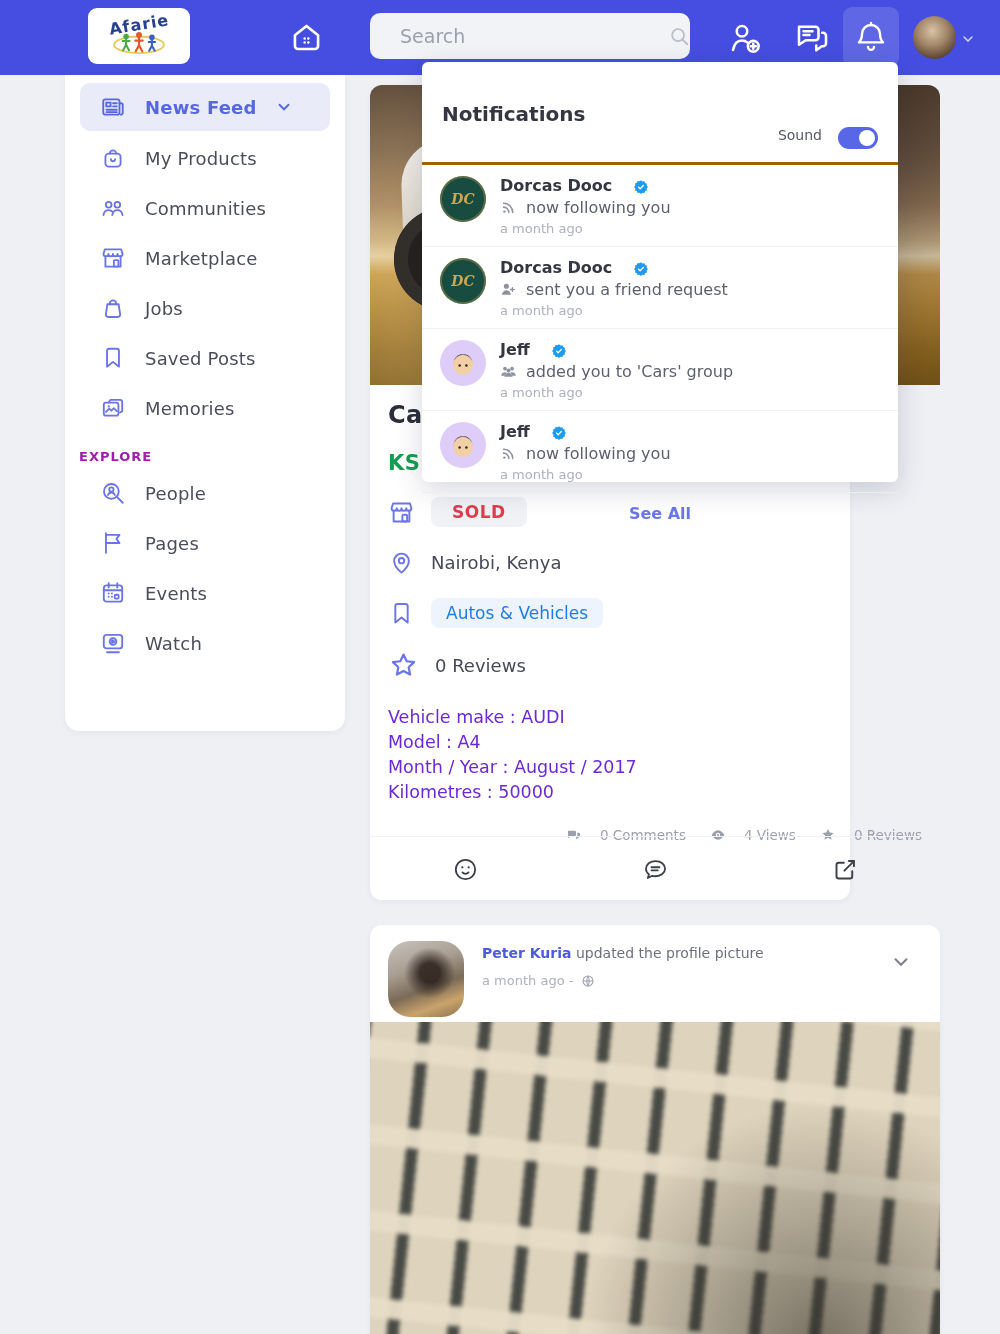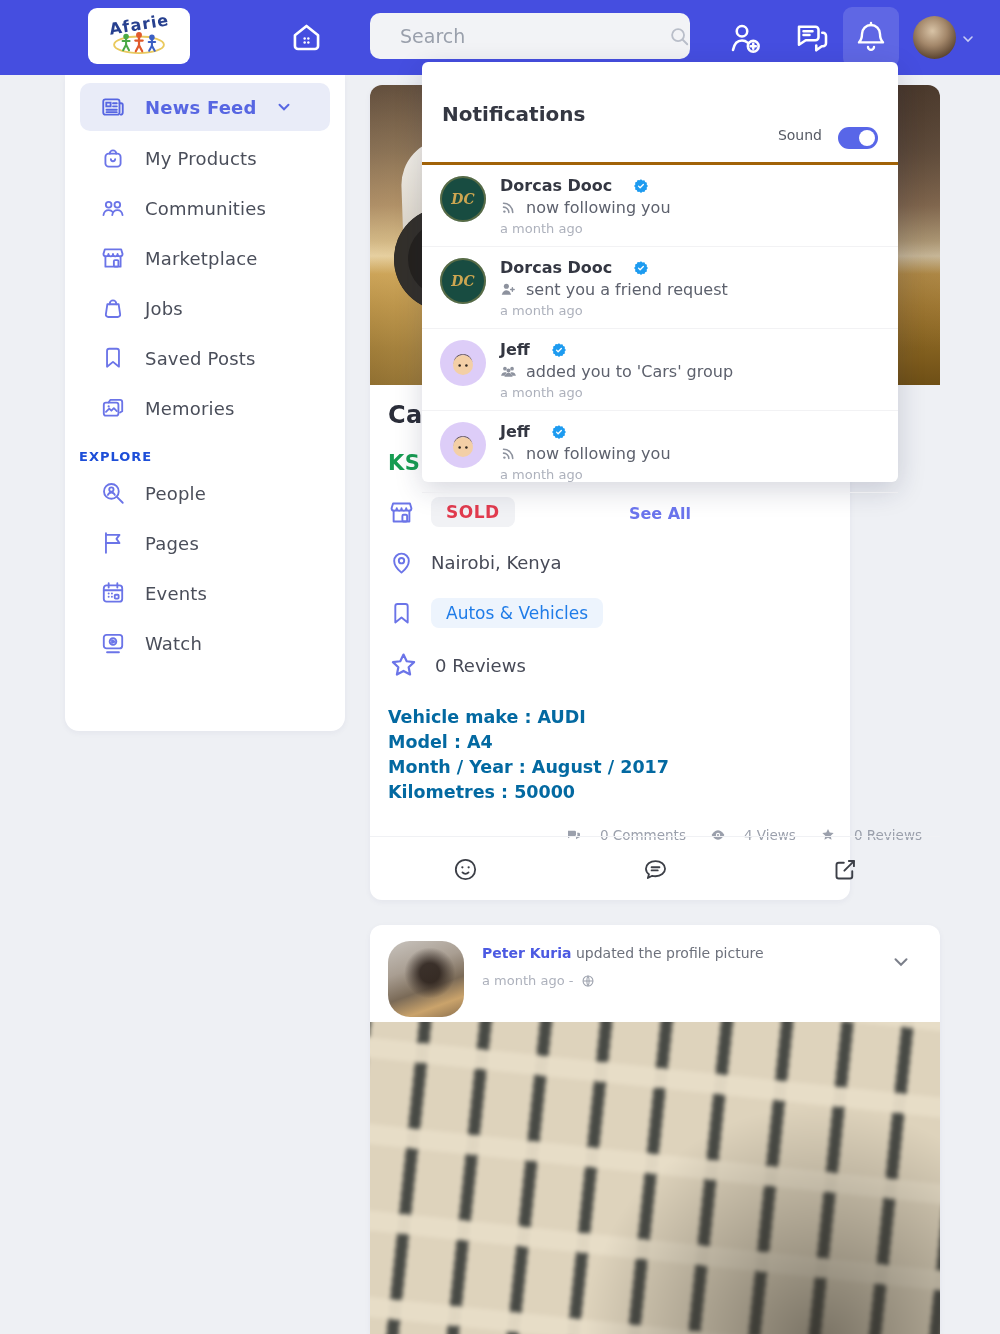--- a/index.html
+++ b/index.html
@@ -33,47 +33,47 @@
   .sidebar{position:absolute;left:65px;top:75px;width:280px;height:656px;background:#fff;
            border-radius:0 0 14px 14px;box-shadow:0 2px 6px rgba(30,40,90,.05);}
   .side-item{display:flex;align-items:center;height:50px;padding-left:35px;cursor:pointer;}
   .side-item .ic{width:26px;height:26px;color:#6b74e8;margin-right:19px;}
   .slabel{font-size:18px;color:#4a4e5a;font-weight:500;letter-spacing:.2px;}
   .side-active{margin:8px 15px 2px;height:48px;background:#e9ecf8;border-radius:10px;
                display:flex;align-items:center;padding-left:20px;position:relative;}
   .side-active .ic{width:26px;height:26px;color:#5766e2;margin-right:19px;}
   .side-active .slabel{color:#5766e2;font-weight:600;}
   .side-active .chev{position:absolute;right:18px;width:18px;height:18px;color:#5766e2;}
-  .explore-label{margin:16px 0 4px 14px;font-size:13px;color:#1d4ed8;letter-spacing:1px;font-weight:600;}
+  .explore-label{margin:16px 0 4px 14px;font-size:13px;color:#a21caf;letter-spacing:1px;font-weight:600;}
 
   
   .product-card{position:absolute;left:370px;top:85px;width:480px;height:815px;background:#fff;
                 border-radius:12px;box-shadow:0 2px 6px rgba(30,40,90,.05);}
   .car-photo{position:absolute;left:0;top:0;width:570px;height:300px;border-radius:12px 12px 0 0;overflow:hidden;
     background:
       radial-gradient(circle at 85% 10%, rgba(45,30,20,.55), transparent 45%),
       radial-gradient(circle at 20% 80%, rgba(222,186,112,.55), transparent 55%),
       linear-gradient(180deg,#5d4a3b 0%,#7a6450 22%,#a08264 40%,#cdb68d 52%,#ead9b5 57%,#c49a4e 63%,#a87f35 74%,#83601f 88%,#6e4f16 100%);}
   .car-body{position:absolute;left:32px;top:48px;width:430px;height:130px;border-radius:46px 60px 30px 34px;
             background:linear-gradient(180deg,#f4f1ea 0%,#dcd6ca 70%,#b9b2a4 100%);transform:rotate(-2deg);}
   .car-wheel{position:absolute;left:24px;top:122px;width:104px;height:104px;border-radius:50%;
              background:#24211d;box-shadow:inset 0 0 0 14px #33302b;}
   .car-wheel::after{content:'';position:absolute;inset:30px;border-radius:50%;background:#8a8578;
              box-shadow:inset 0 0 0 6px #55514a;}
   .card-body{position:absolute;left:0;top:300px;width:570px;box-sizing:border-box;padding:16px 18px 0;}
   .prod-title{font-size:24px;font-weight:bold;color:#2b2e3a;letter-spacing:.5px;}
   .prod-price{margin-top:22px;font-size:21px;font-weight:bold;color:#179d52;letter-spacing:.5px;}
   .prod-row{display:flex;align-items:center;gap:16px;margin-top:22px;}
   .prod-row .ic{width:27px;height:27px;color:#6b74e8;}
-  .chip-sold{background:#f1f2f5;border-radius:8px;padding:5px 15px;font-size:17px;font-weight:bold;
+  .chip-sold{background:#f1f2f5;border-radius:8px;padding:5px 21px;font-size:17px;font-weight:bold;
              color:#e23b4e;letter-spacing:.5px;}
   .chip-cat{background:#edf4fd;border-radius:8px;padding:5px 15px;font-size:17px;font-weight:normal;color:#1f7ce8;}
   .row-text{font-size:18px;color:#474a57;}
   .reviews-row .ic{width:31px;height:31px;}
-  .prod-details{margin-top:24px;font-size:17.5px;color:#0369a1;line-height:25px;font-weight:bold;}
+  .prod-details{margin-top:24px;font-size:17.5px;color:#6d28d9;line-height:25px;}
   .stats-row{display:flex;justify-content:flex-end;align-items:center;gap:24px;margin-top:22px;
              color:#9ba0ac;font-size:13.5px;}
   .stat{display:flex;align-items:center;gap:18px;}
   .stat .ic{width:16px;height:16px;color:#9ba0ac;}
   .actions-row{position:absolute;left:0;top:751px;width:570px;height:64px;border-top:1px solid #f0f1f4;
                display:flex;align-items:center;justify-content:space-around;}
   .actions-row .ic{width:27px;height:27px;color:#3c3f47;cursor:pointer;}
 
   
   .notif{position:absolute;left:422px;top:62px;width:476px;height:420px;background:#fff;border-radius:6px;
@@ -85,21 +85,21 @@
   .sound-label{font-size:14px;color:#565a64;}
   .toggle{width:40px;height:22px;border-radius:11px;background:#5866e8;position:relative;cursor:pointer;}
   .toggle::after{content:'';position:absolute;right:3px;top:3px;width:16px;height:16px;border-radius:50%;background:#fff;}
   .notif-item{display:flex;align-items:flex-start;padding:11px 18px 10px;border-bottom:1px solid #f2f2f4;height:60px;}
   .n-avatar{width:46px;height:46px;border-radius:50%;flex:0 0 auto;display:flex;align-items:center;justify-content:center;}
   .n-avatar.dorcas{background:#184c41;box-shadow:inset 0 0 0 2px rgba(205,166,81,.35);
       color:#cda651;font-family:"DejaVu Serif","Liberation Serif",serif;font-style:italic;font-size:14px;font-weight:bold;}
   .n-avatar.jeff{background:#ddcdf8;}
   .n-avatar.jeff svg{width:30px;height:30px;}
   .n-text{margin-left:14px;}
-  .n-name-row{display:flex;align-items:center;gap:21px;}
+  .n-name-row{display:flex;align-items:flex-end;gap:21px;}
   .n-name{font-size:16px;font-weight:bold;color:#343742;}
   .badge{width:16px;height:16px;}
   .n-action{display:flex;align-items:center;gap:9px;margin-top:3px;}
   .n-action .ic{width:17px;height:17px;color:#8d929e;}
   .n-action-text{font-size:16px;color:#5d616d;}
   .n-time{font-size:13px;color:#adb1bc;margin-top:4px;}
   .see-all{height:41px;display:flex;align-items:center;justify-content:center;
            font-size:16px;font-weight:bold;color:#6a74ec;cursor:pointer;}
 
   

